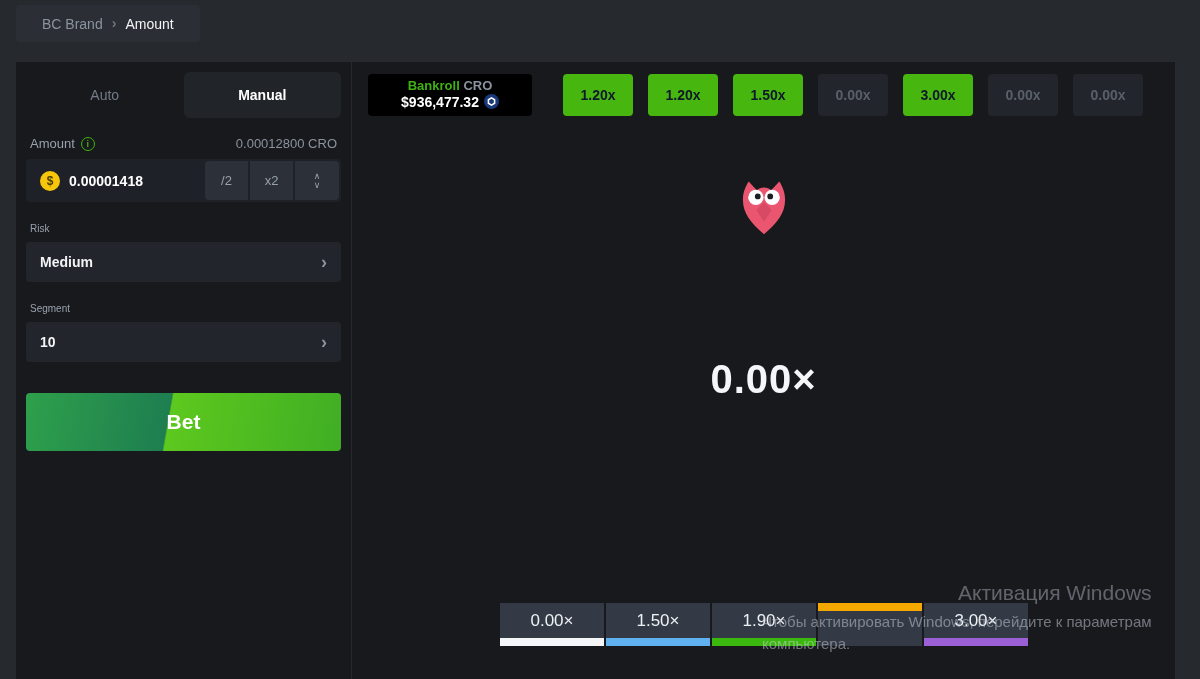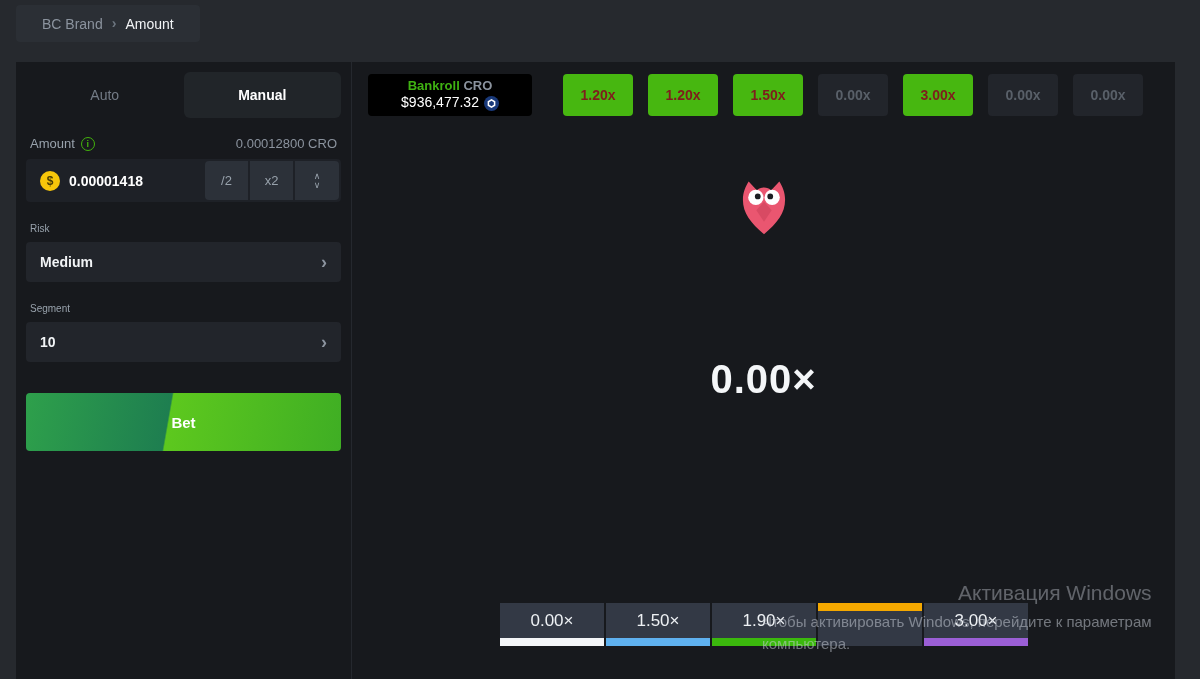--- a/index.html
+++ b/index.html
@@ -66,40 +66,40 @@
 
   .field-label { margin-top:21px; padding:0 4px; font-size:10px; color:#98a2ac; }
   .select { margin-top:8px; height:40px; background:#22252b; border-radius:4px;
             display:flex; align-items:center; justify-content:space-between;
             padding:0 14px; cursor:pointer; }
   .select .sel-val { font-weight:700; font-size:14px; color:#f2f4f6; }
   .select .chev { color:#8b939e; font-size:18px; font-weight:700; line-height:1; }
 
   .bet-btn { margin-top:31px; height:58px; border-radius:4px; border:none; width:100%;
              background:linear-gradient(100deg,#2fa44c 0%, #2ea04b 0%, #1e7e50 45%, #5dc81e 45.5%, #3fae24 100%);
-             color:#fff; font-weight:700; font-size:15px; cursor:pointer;
+             color:#fff; font-weight:700; font-size:21px; cursor:pointer;
              font-family:"Liberation Sans", sans-serif; }
 
   
   .game { position:relative; flex:1; }
   .game-top { display:flex; align-items:center; margin-top:12px; }
   .bankroll { margin-left:16px; width:164px; height:42px; background:#000000;
               border-radius:4px; display:flex; flex-direction:column;
               align-items:center; justify-content:center; line-height:1.25; }
   .bk-line1 { font-size:13px; font-weight:700; }
   .bk-label { color:#3fb212; }
   .bk-cur { color:#8b939e; }
-  .bk-line2 { font-size:14px; font-weight:400; display:flex; align-items:center; gap:5px; }
+  .bk-line2 { font-size:14px; font-weight:700; display:flex; align-items:flex-start; gap:5px; }
   .cro-icon { width:15px; height:15px; border-radius:50%; background:#19397a;
               display:inline-flex; align-items:center; justify-content:center; }
 
   .history { display:flex; gap:15px; margin-left:auto; margin-right:32px; }
   .hist-btn { width:70px; height:42px; border-radius:4px; display:flex;
               align-items:center; justify-content:center; font-size:14px; font-weight:700; }
-  .hist-btn.win { background:#47b710; color:#7f1d1d; }
+  .hist-btn.win { background:#47b710; color:#0f172a; }
   .hist-btn.lose { background:#22252b; color:#596069; }
 
   .owl { position:absolute; left:50%; top:116px; transform:translateX(-50%); }
 
   .result { position:absolute; left:50%; top:295px; transform:translateX(-50%);
             font-size:40px; font-weight:700; letter-spacing:1px; color:#f4f6f8; }
 
   .legend { position:absolute; left:148px; top:541px; display:flex; gap:2px; }
   .legend-cell { width:104px; height:43px; background:#333945; display:flex;
                  flex-direction:column; }

